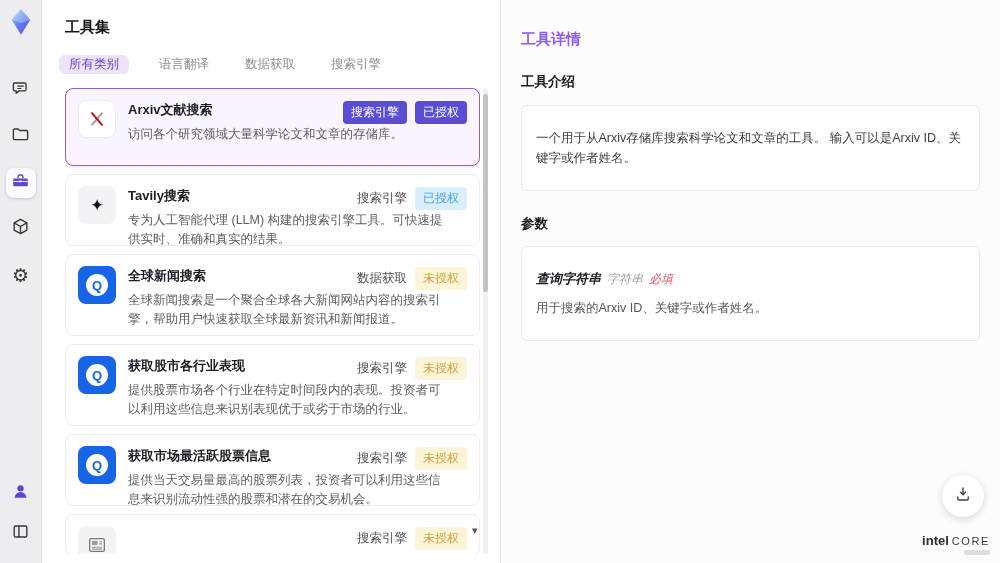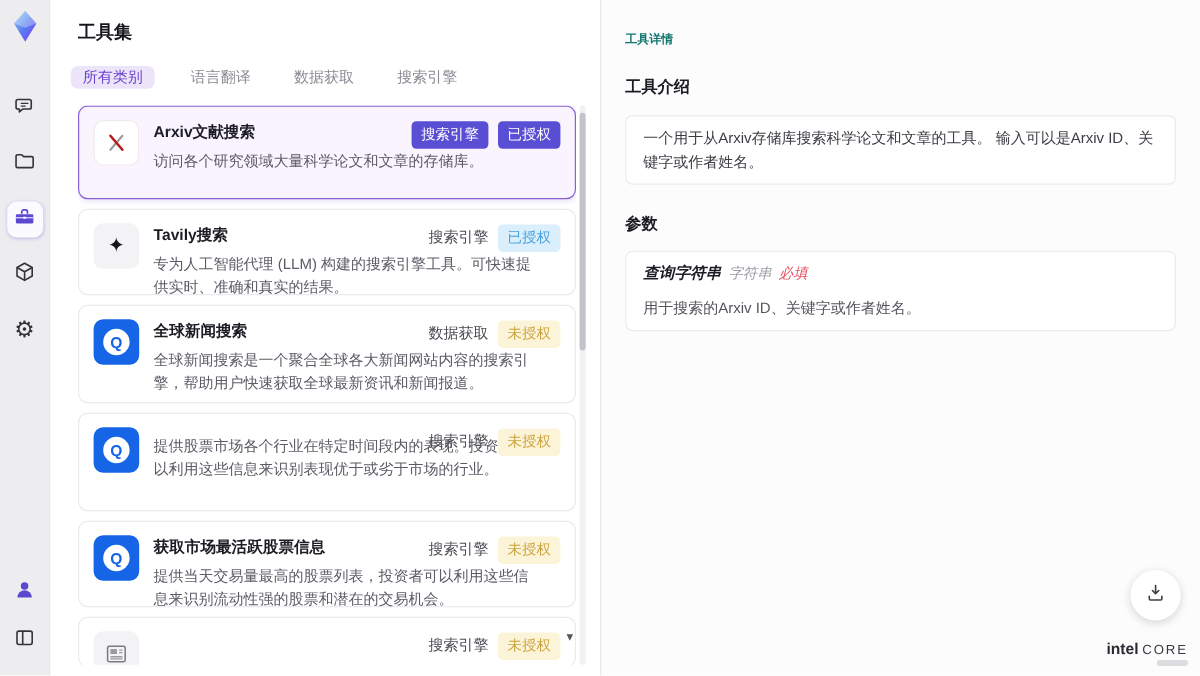--- a/index.html
+++ b/index.html
@@ -76,25 +76,25 @@
                   background:#f1f1f3; border-radius:3px; }
   .scroll-thumb { position:absolute; left:0; top:6px; width:5px; height:198px;
                   background:#c2c2c8; border-radius:3px; cursor:pointer; }
   .scroll-down  { position:absolute; left:430px; top:524px; font-size:11px; color:#555; }
 
   
   .detail {
     position:absolute; left:500px; top:0; width:500px; height:563px;
     background:#fcfcfd; border-left:1px solid #e7e7eb; padding:18px 20px;
   }
-  .detail-title { font-size:10px; font-weight:bold; color:#0f766e; }
+  .detail-title { font-size:15px; font-weight:bold; color:#8b5cf6; }
   .section-title { margin-top:24px; font-size:13.5px; font-weight:bold; color:#1c1c24; }
   .info-box {
     background:#fff; border:1px solid #ebebef; border-radius:6px;
-    padding:8px 14px; font-size:12.5px; color:#3c3c44; line-height:1.6;
+    padding:22px 14px; font-size:12.5px; color:#3c3c44; line-height:1.6;
   }
   .param-head { display:flex; align-items:center;font-style:italic; }
   .param-name { font-size:13px; font-weight:bold; color:#1c1c24; }
   .param-type { font-size:12px; color:#9a9aa2; margin-left:6px; }
   .param-required { font-size:12px; color:#e25563; margin-left:6px; }
   .param-desc { margin-top:8px; font-size:12.5px; color:#55555e; }
 
   
   .fab {
     position:absolute; right:16px; bottom:46px; width:42px; height:42px; border-radius:50%;
@@ -237,20 +237,21 @@
           <span class="cat-text">数据获取</span>
           <span class="badge badge-yellow">未授权</span>
         </div>
       </div>
 
       <div class="card">
         <div class="tool-icon icon-q">
           <div class="q-inner">Q</div>
         </div>
         <div class="tool-body">
+          <div class="tool-name">获取股市各行业表现</div>
           <div class="tool-desc">提供股票市场各个行业在特定时间段内的表现。投资者可以利用这些信息来识别表现优于或劣于市场的行业。</div>
         </div>
         <div class="card-badges">
           <span class="cat-text">搜索引擎</span>
           <span class="badge badge-yellow">未授权</span>
         </div>
       </div>
 
       <div class="card">
         <div class="tool-icon icon-q">

